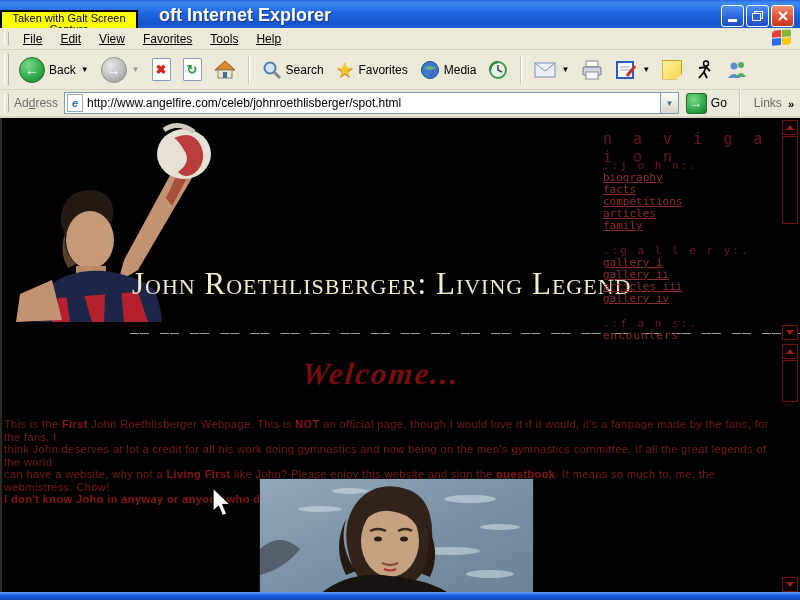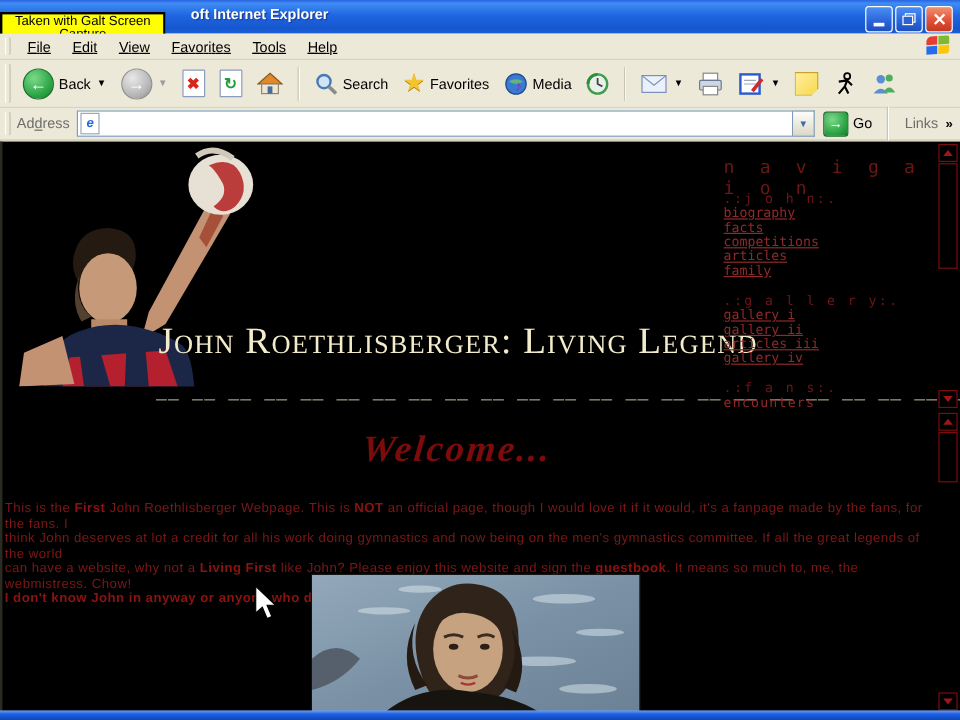--- a/index.html
+++ b/index.html
@@ -3,21 +3,21 @@
 <meta charset="utf-8">
 <style>
   html,body{margin:0;padding:0;width:800px;height:600px;overflow:hidden;
     font-family:"Liberation Sans",sans-serif;background:#000;}
   .window{position:relative;width:800px;height:600px;background:#ece9d8;}
 
   
   .titlebar{position:relative;height:28px;
     background:linear-gradient(180deg,#2a63e2 0%,#3f8cf3 10%,#2066e2 45%,#1556cd 85%,#1c60d8 100%);}
   .title-text{position:absolute;left:159px;top:5px;color:#fff;font-weight:bold;
-    font-size:12px;text-shadow:1px 1px 1px #1a3a8c;white-space:nowrap;}
+    font-size:18px;text-shadow:1px 1px 1px #1a3a8c;white-space:nowrap;}
   .capture-banner{position:absolute;left:0;top:10px;width:138px;height:24px;
     background:#ffff00;border:2px solid #000;color:#000;font-size:11px;
     line-height:11px;text-align:center;padding-top:1px;box-sizing:border-box;}
   .winbtns{position:absolute;right:6px;top:5px;display:flex;gap:2px;}
   .winbtn{width:21px;height:20px;border:1px solid #fff;border-radius:3px;
     display:flex;align-items:center;justify-content:center;
     background:linear-gradient(180deg,#4a90f4,#2a63d8 60%,#1d4fbe);}
   .winbtn.close{background:linear-gradient(180deg,#f0926f,#e25038 55%,#c13a1f);}
   .minbar{width:9px;height:3px;background:#fff;margin-top:9px;}
   .restore-glyph{position:relative;width:11px;height:10px;}
@@ -264,20 +264,21 @@
           <path d="M10 17 Q15 9 20 17 Z" fill="#4fae5c"></path>
         </svg>
     </div>
   </div>
 
   <div class="addressbar">
     <div class="grip"></div>
     <span class="addr-label"><span>A</span><span>d</span><u>d</u><span>r</span><span>e</span><span>s</span><span>s</span></span>
     <div class="addr-input">
       <div class="ie-page">e</div>
+      <span class="url-text">http://www.angelfire.com/celeb/johnroethlisberger/spot.html</span>
     </div>
     <div class="addr-drop">▼</div>
     <div class="go-btn">
       <div class="go-ico">→</div>
       <span>Go</span>
     </div>
     <div class="tsep"></div>
     <div class="links-zone">
       <span>Links</span>
       <span class="chev">»</span>

